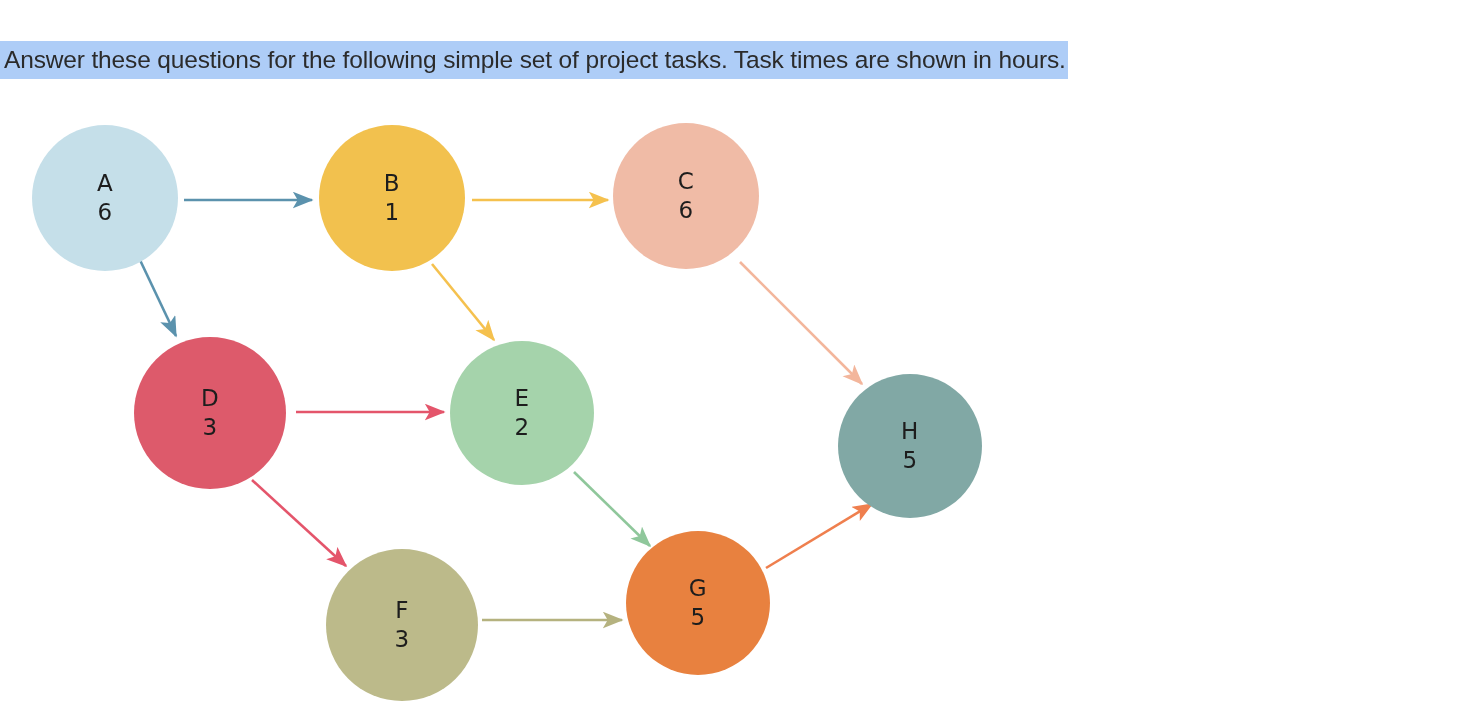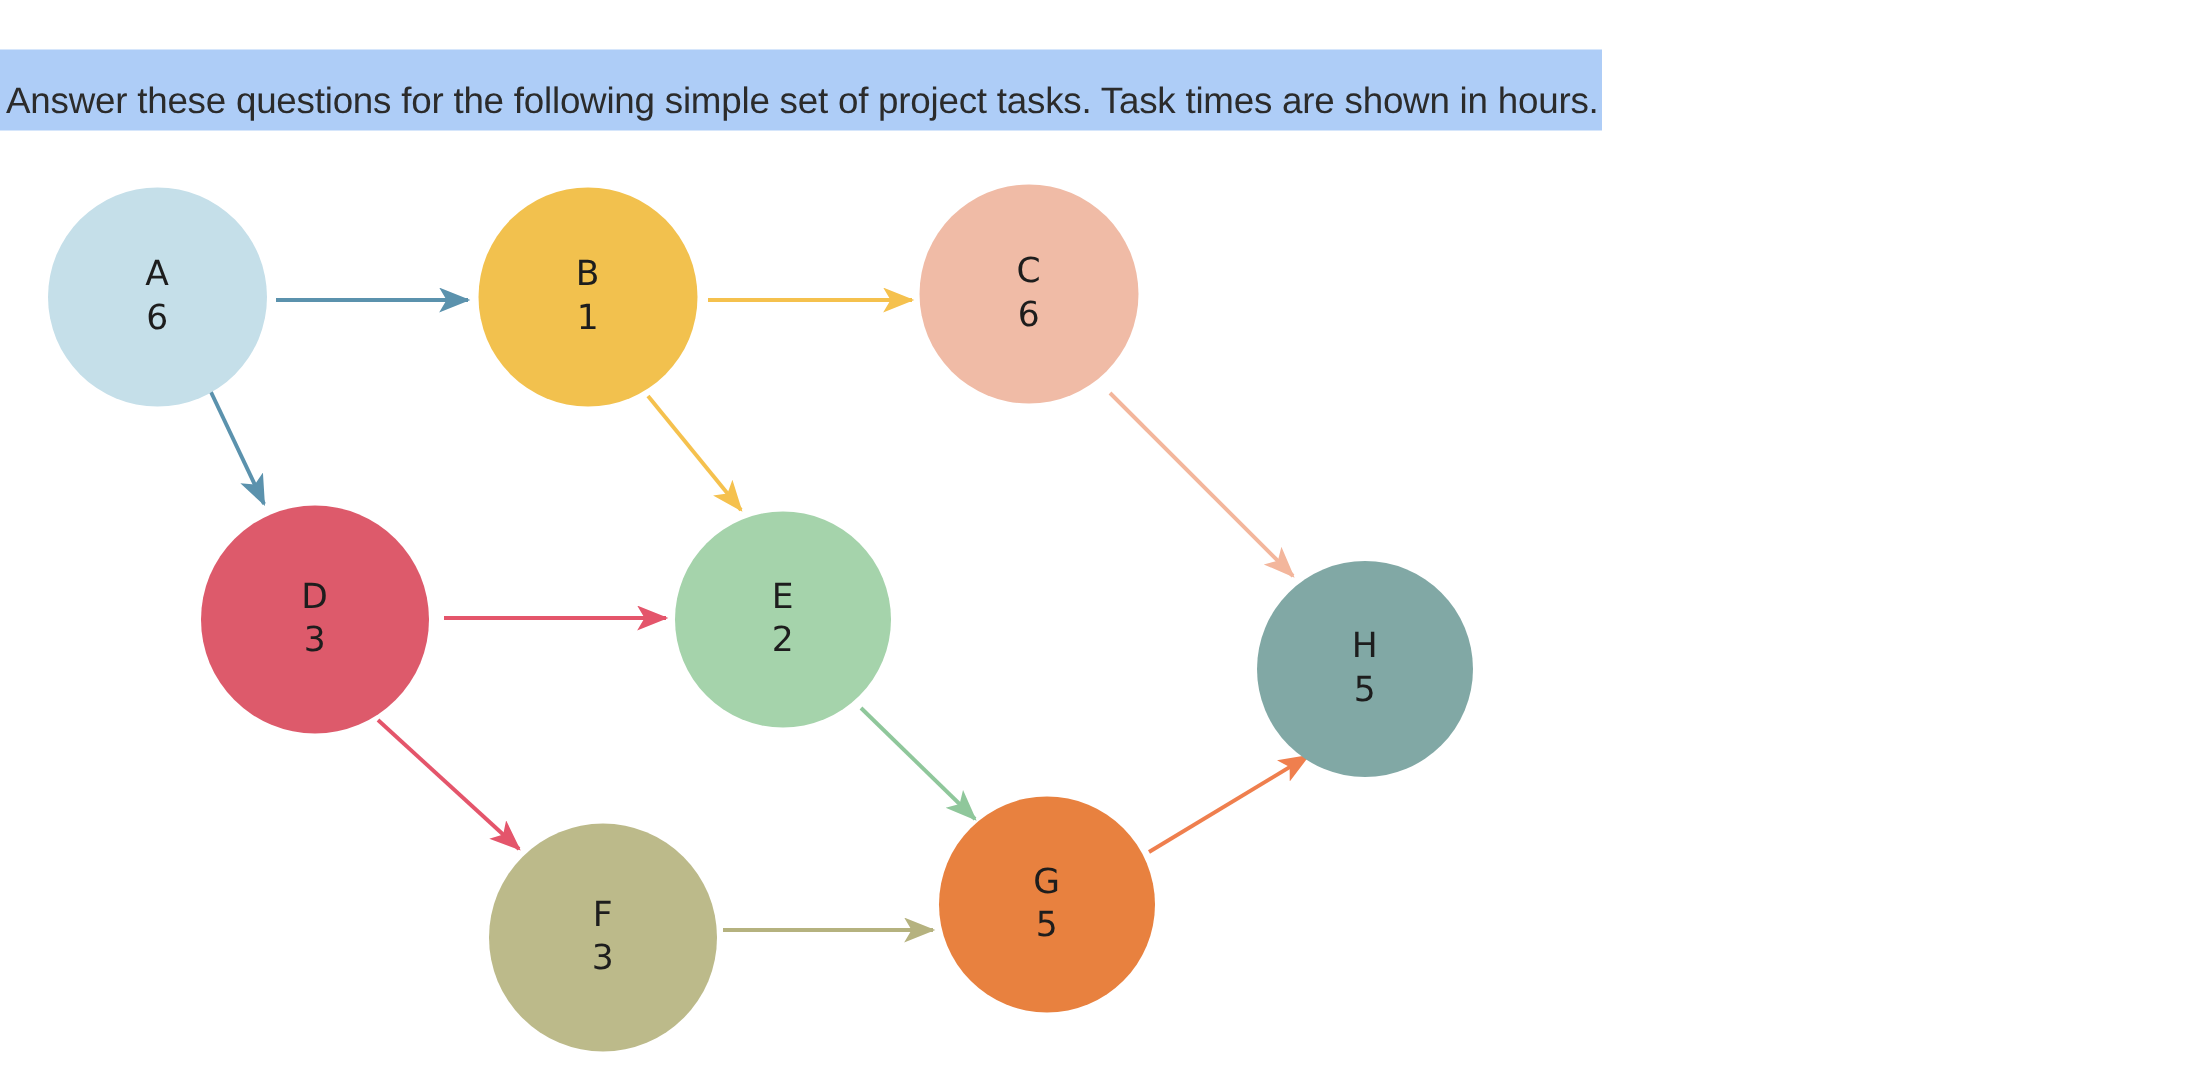--- a/index.html
+++ b/index.html
@@ -25,21 +25,21 @@
     display: flex;
     align-items: center;
   }
   #question-text {
     display: inline-block;
     font-size: 24.5px;
     line-height: 38px;
     color: #2b2b2b;
     background: #aecdf7;
     white-space: nowrap;
-    padding: 16px 2px 0 4px;
+    padding: 0 2px 0 4px;
     letter-spacing: -0.15px;
   }
 
   
   #diagram {
     position: absolute;
     left: 0;
     top: 100px;
     width: 1460px;
     height: 622px;

